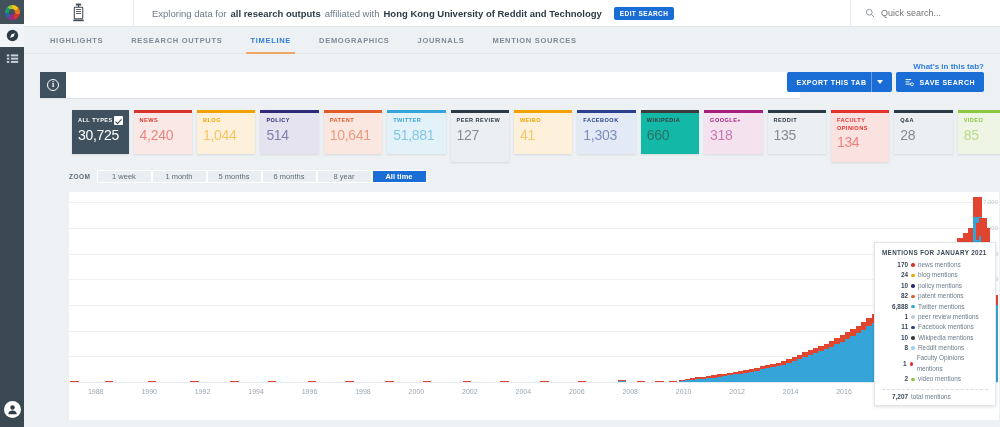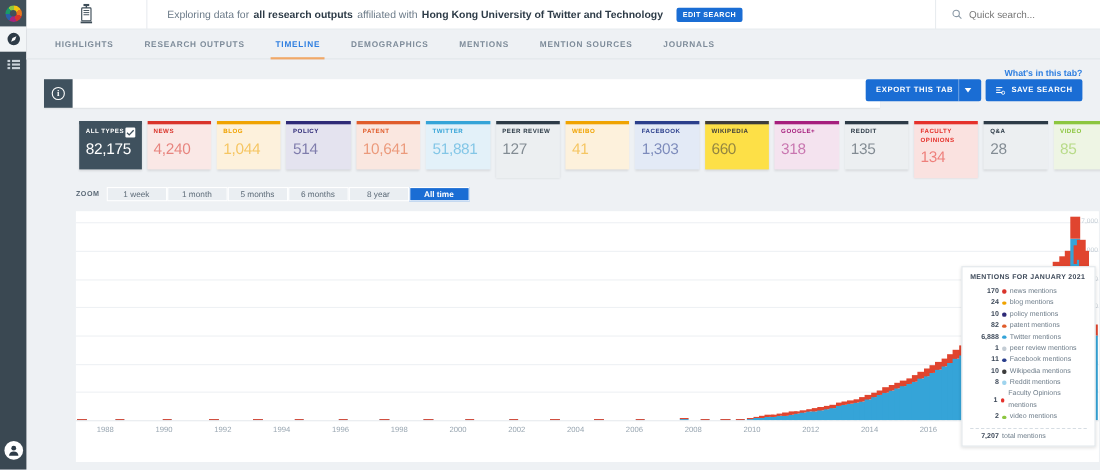--- a/index.html
+++ b/index.html
@@ -251,40 +251,39 @@
         <rect x="6" y="9" width="8" height="1.3" fill="#3d4c57"></rect>
         <rect x="6" y="12" width="8" height="1.3" fill="#3d4c57"></rect>
         <rect x="6" y="15" width="8" height="1.3" fill="#3d4c57"></rect>
         <rect x="2" y="25" width="16" height="2.6" fill="#3d4c57"></rect>
       </svg>
     </div>
     <div class="explore-txt">
       <span>Exploring data for</span>
       <b>all research outputs</b>
       <span>affiliated with</span>
-      <b>Hong Kong University of Twitter and Technology</b>
+      <b>Hong Kong University of Reddit and Technology</b>
       <button class="edit-search-btn">EDIT SEARCH</button>
     </div>
     <div class="quick-search">
       <svg class="mag" viewBox="0 0 16 16">
         <circle cx="6.8" cy="6.8" r="4.6"></circle>
           <line x1="10.3" y1="10.3" x2="14.4" y2="14.4"></line>
       </svg>
       <input class="qs-input" placeholder="Quick search..." style="">
     </div>
   </div>
 
   <div class="navtabs" id="navtabs">
       <div class="navtab">HIGHLIGHTS</div>
       <div class="navtab">RESEARCH OUTPUTS</div>
       <div class="navtab active">TIMELINE</div>
       <div class="navtab">DEMOGRAPHICS</div>
-      <div class="navtab">MENTIONS</div>
+      <div class="navtab">JOURNALS</div>
       <div class="navtab">MENTION SOURCES</div>
-      <div class="navtab">JOURNALS</div>
     </div>
 
   <div class="content">
 
     <div class="whats-tab">What's in this tab?</div>
 
     <div class="infobar">
       <div class="info-ic">
           <i>i</i>
         </div>
@@ -307,21 +306,21 @@
       </button>
     </div>
 
     <div class="cards" id="cards">
         <div class="card alltypes">
           <div class="bar" style="background:#3f515e"></div>
           <div class="chk"><svg viewBox="0 0 12 12">
               <path d="M2 6.2 L4.6 8.8 L10 3.2" stroke="#3f515e" stroke-width="1.6" fill="none"></path>
             </svg></div>
           <div class="lbl" style="color:#fff">ALL TYPES</div>
-          <div class="val" style="color:#fff;opacity:1">82,175</div>
+          <div class="val" style="color:#fff;opacity:1">30,725</div>
         </div>
         <div class="card" style="background: rgb(250, 232, 230);">
           <div class="bar" style="background:#d9342b"></div>
           <div class="lbl" style="color:#d9342b">NEWS</div>
           <div class="val" style="color:#d9342b;opacity:0.55">4,240</div>
         </div>
         <div class="card" style="background: rgb(253, 241, 220);">
           <div class="bar" style="background:#f0a300"></div>
           <div class="lbl" style="color:#f0a300">BLOG</div>
           <div class="val" style="color:#f0a300;opacity:0.55">1,044</div>
@@ -349,21 +348,21 @@
         <div class="card" style="background: rgb(253, 241, 220);">
           <div class="bar" style="background:#f0a300"></div>
           <div class="lbl" style="color:#f0a300">WEIBO</div>
           <div class="val" style="color:#f0a300;opacity:0.55">41</div>
         </div>
         <div class="card" style="background: rgb(227, 234, 246);">
           <div class="bar" style="background:#2b3f8c"></div>
           <div class="lbl" style="color:#2b3f8c">FACEBOOK</div>
           <div class="val" style="color:#2b3f8c;opacity:0.55">1,303</div>
         </div>
-        <div class="card" style="background: #fde047;">
+        <div class="card" style="background: #14b8a6;">
           <div class="bar" style="background:#3d3c3c"></div>
           <div class="lbl" style="color:#3d3c3c">WIKIPEDIA</div>
           <div class="val" style="color:#3d3c3c;opacity:0.55">660</div>
         </div>
         <div class="card" style="background: rgb(244, 227, 239);">
           <div class="bar" style="background:#a61e7d"></div>
           <div class="lbl" style="color:#a61e7d">GOOGLE+</div>
           <div class="val" style="color:#a61e7d;opacity:0.55">318</div>
         </div>
         <div class="card" style="background: rgb(236, 239, 241);">

